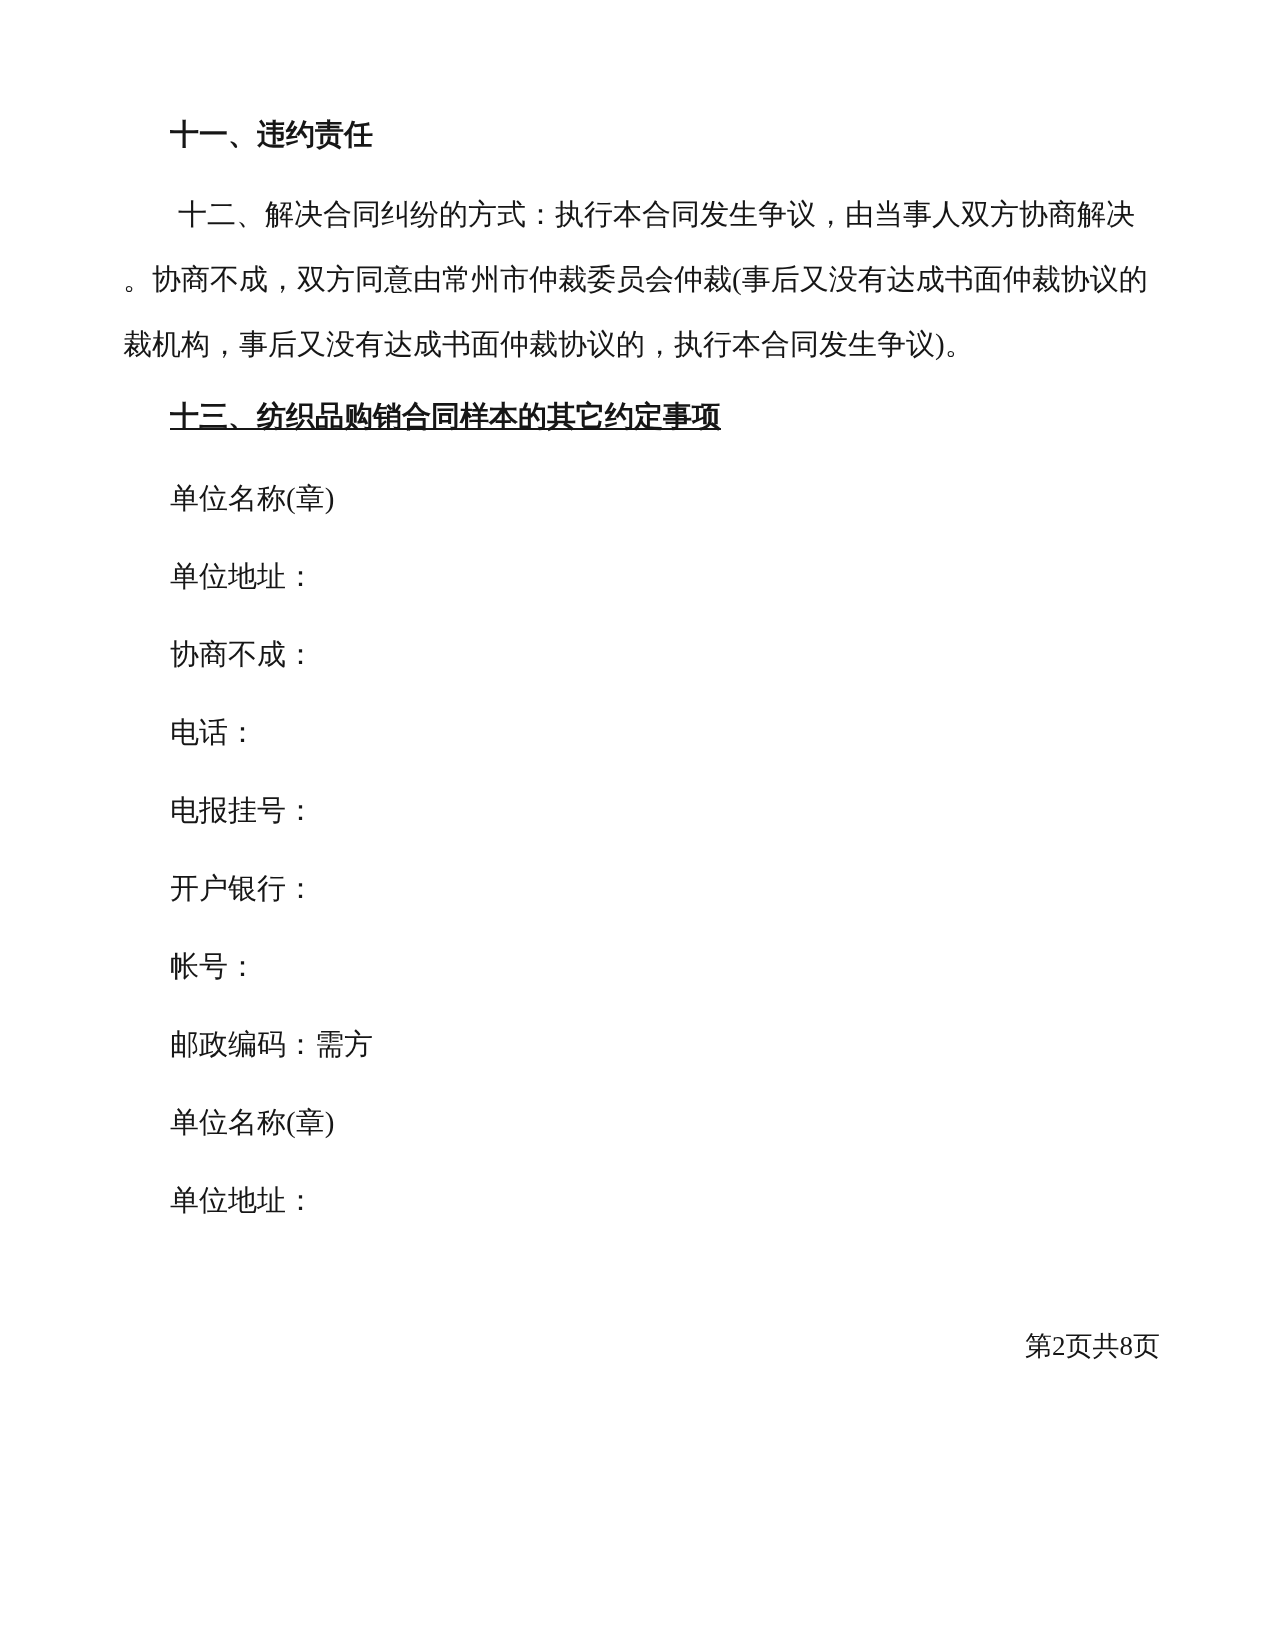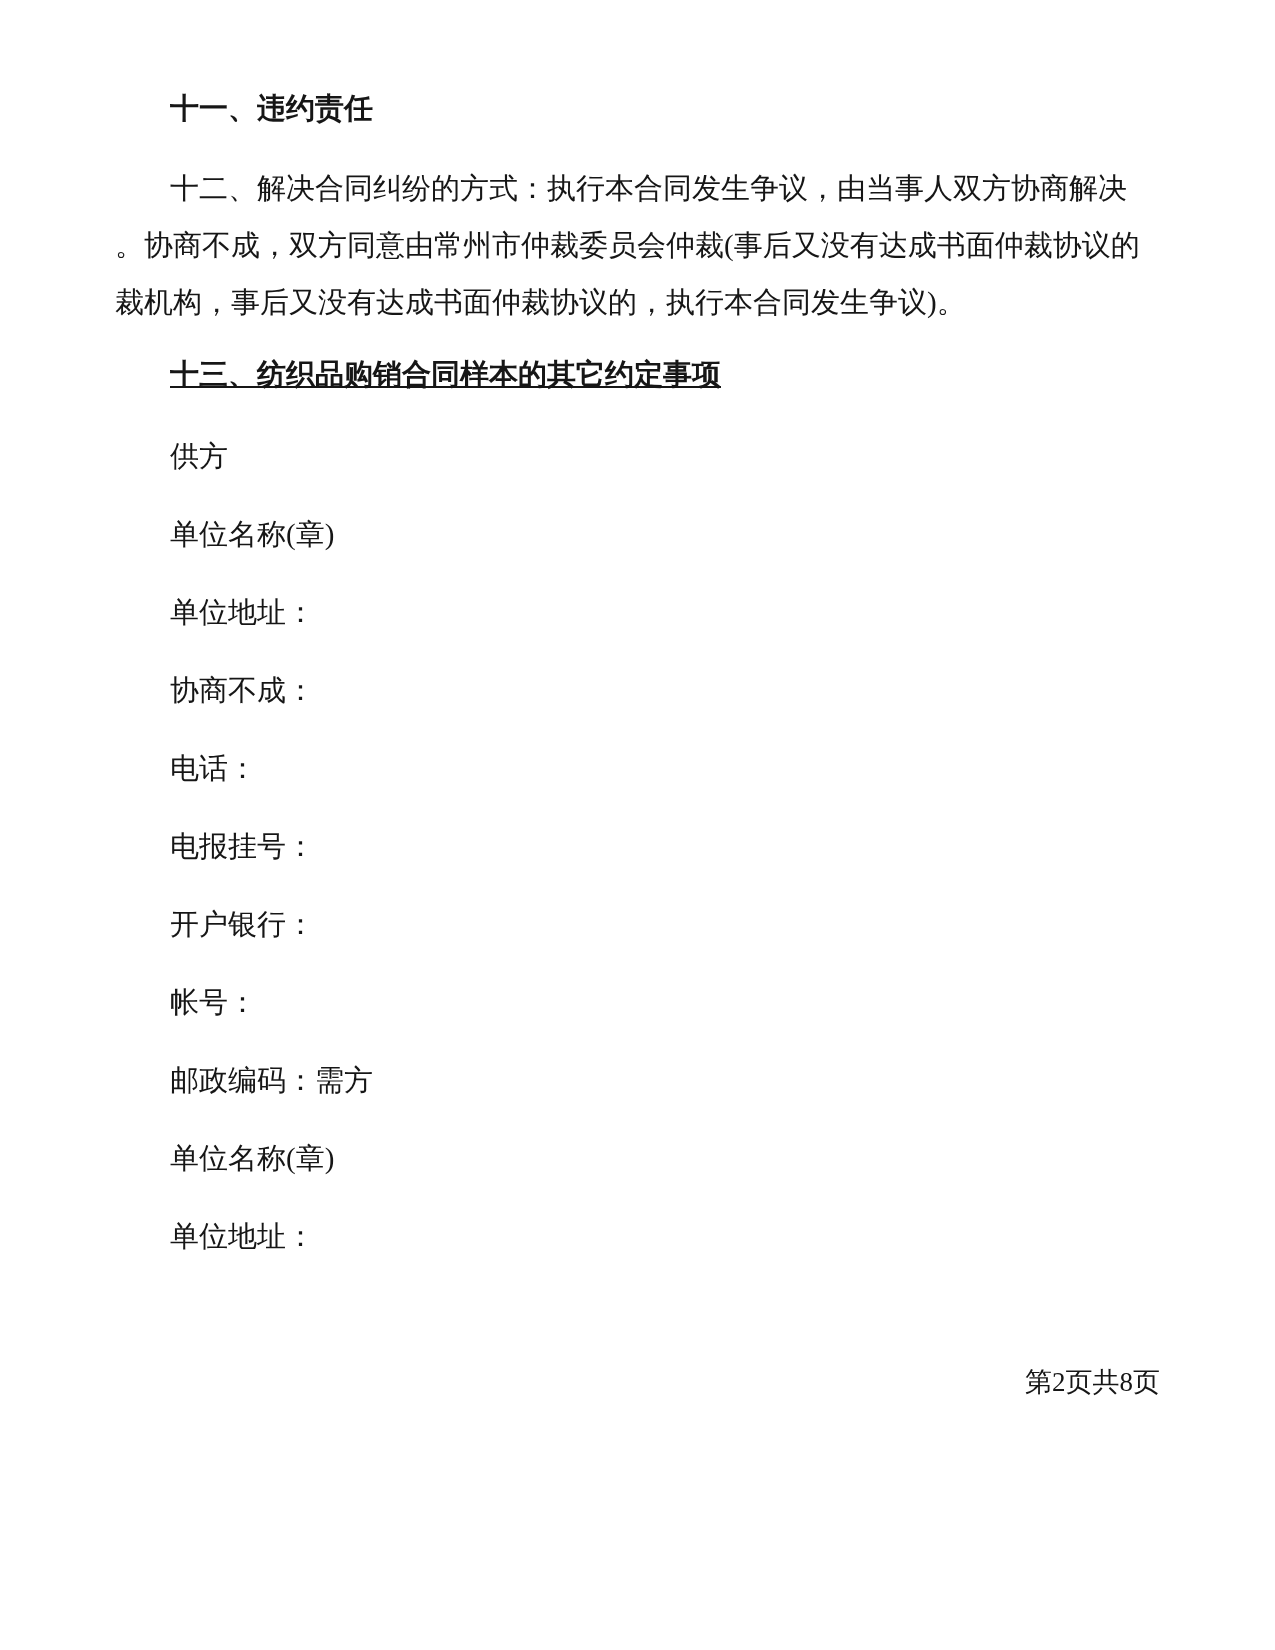--- a/index.html
+++ b/index.html
@@ -13,31 +13,31 @@
     background: #ffffff;
     color: #161616;
     font-family: "Liberation Serif", "DejaVu Serif", serif;
     font-size: 29px;
     line-height: 57px;
     overflow: hidden;
   }
   .page {
     width: 1275px;
     height: 1650px;
-    padding: 80px 115px 0 115px;
+    padding: 106px 115px 0 115px;
   }
   .heading {
     font-weight: 700;
     padding-left: 55px;
     margin: 0;
   }
   .heading-11 { margin-bottom: 23px; }
   .heading-13 { margin-bottom: 25px; text-decoration: underline; }
   .para { margin: 0 0 15px 0; }
-  .para .line { margin: 0; }
+  .para .line { margin: 8px; }
   .line-indent { padding-left: 55px; }
   .field-item {
     padding-left: 55px;
     margin: 0 0 21px 0;
   }
   .field-item:last-of-type { margin-bottom: 0; }
   .page-footer {
     margin-top: 89px;
     text-align: right;
     font-size: 27px;
@@ -51,21 +51,20 @@
   <div class="heading heading-11">十一、违约责任</div>
 
   <div class="para">
     <div class="line line-indent">十二、解决合同纠纷的方式：执行本合同发生争议，由当事人双方协商解决</div>
     <div class="line">。协商不成，双方同意由常州市仲裁委员会仲裁(事后又没有达成书面仲裁协议的</div>
     <div class="line">裁机构，事后又没有达成书面仲裁协议的，执行本合同发生争议)。</div>
   </div>
 
   <div class="heading heading-13">十三、纺织品购销合同样本的其它约定事项</div>
 
-  <div class="field-item">供方</div>
   <div class="field-item">单位名称(章)</div>
   <div class="field-item">单位地址：</div>
   <div class="field-item">协商不成：</div>
   <div class="field-item">电话：</div>
   <div class="field-item">电报挂号：</div>
   <div class="field-item">开户银行：</div>
   <div class="field-item">帐号：</div>
   <div class="field-item">邮政编码：需方</div>
   <div class="field-item">单位名称(章)</div>
   <div class="field-item">单位地址：</div>

